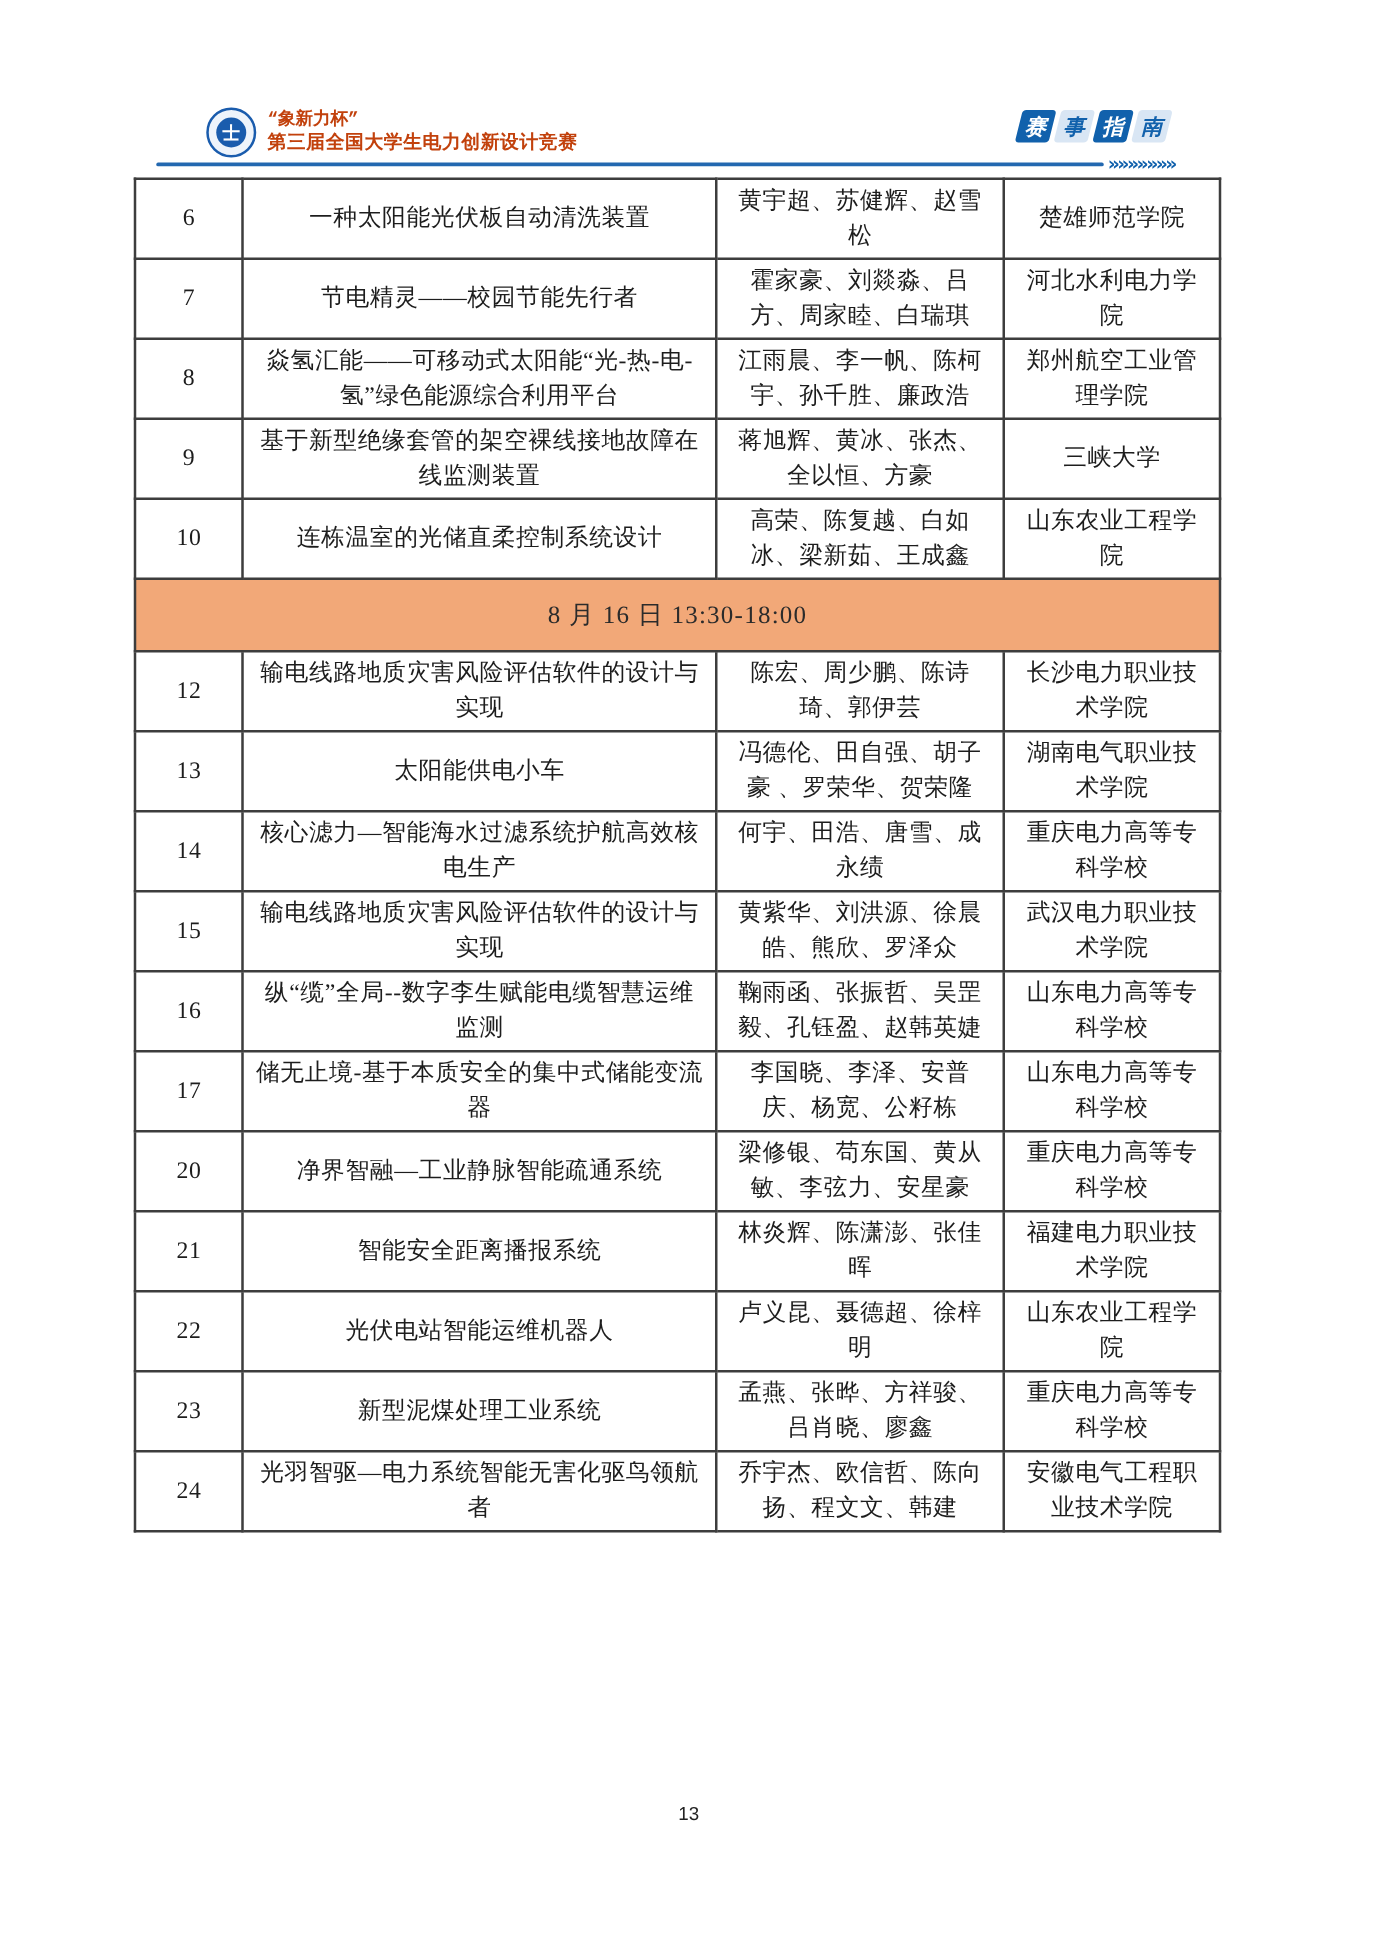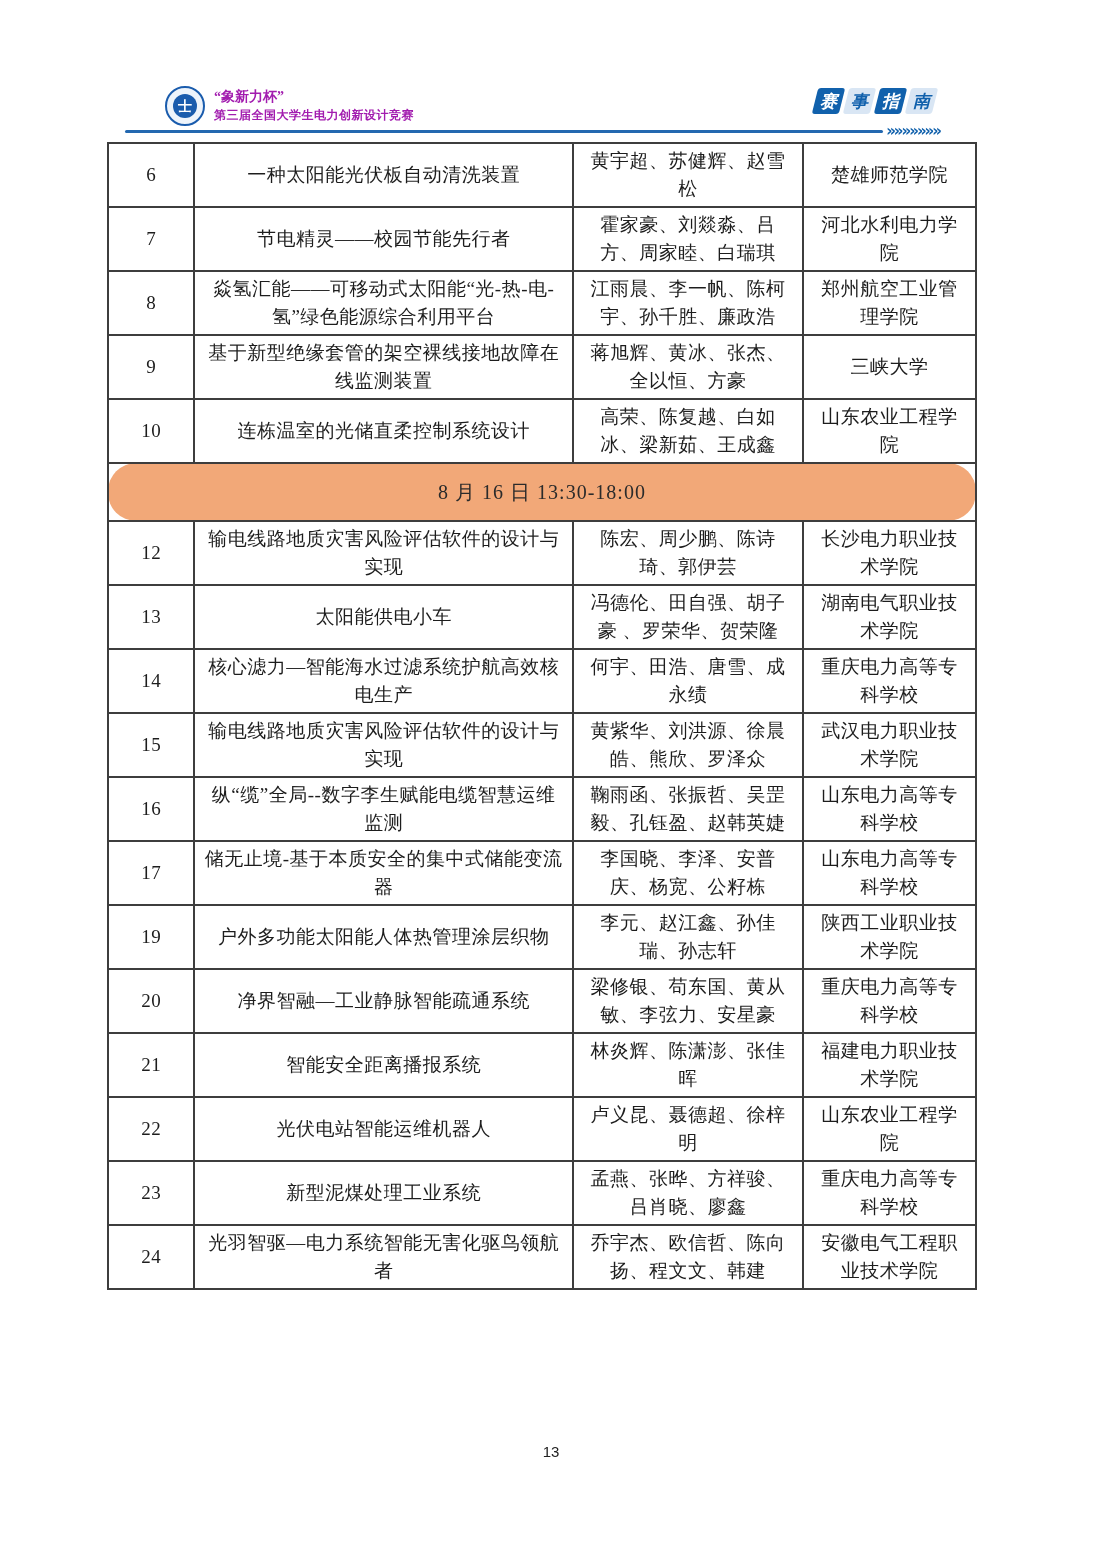--- a/index.html
+++ b/index.html
@@ -10,23 +10,23 @@
   }
 
   
   .hdr-left { position:absolute; left:165px; top:86px; display:flex; gap:9px; align-items:center; }
   .logo { width:40px; height:40px; border-radius:50%; border:2px solid #1A5CAD;
           box-sizing:border-box; display:flex; align-items:center; justify-content:center;
           background:#eef4fb; }
   .logo-inner { width:24px; height:24px; border-radius:50%; background:#1A5CAD; color:#fff;
           font-size:14px; line-height:24px; text-align:center;
           font-family:"Liberation Sans",sans-serif; font-weight:bold; }
-  .hdr-titles { color:#a21caf; font-family:Liberation Serif, serif; font-weight:bold; }
+  .hdr-titles { color:#c2410c; font-family:Liberation Mono, monospace; font-weight:bold; }
   .t1 { font-size:14px; line-height:17px; }
-  .t2 { font-size:12px; line-height:20px; letter-spacing:0.5px; }
+  .t2 { font-size:15px; line-height:20px; letter-spacing:0.5px; }
 
   .badges { position:absolute; right:167px; top:88px; display:flex; gap:4px; }
   .badge { width:27px; height:26px; transform:skewX(-14deg); border-radius:3px;
            display:flex; align-items:center; justify-content:center;
            font-family:"Liberation Sans",sans-serif; font-weight:bold; font-size:17px; font-style:italic; }
   .badge > span { transform:skewX(14deg); }
   .badge.solid { background:#1161AC; color:#ffffff; }
   .badge.light { background:#D9E6F4; color:#1161AC; }
 
   .hdr-rule { position:absolute; left:125px; width:815px; top:122px; display:flex; align-items:center; }
@@ -122,21 +122,21 @@
           <td class="col-members">蒋旭辉、黄冰、张杰、全以恒、方豪</td>
           <td class="col-school">三峡大学</td>
         </tr>
         <tr>
           <td class="col-no">10</td>
           <td class="col-title">连栋温室的光储直柔控制系统设计</td>
           <td class="col-members">高荣、陈复越、白如冰、梁新茹、王成鑫</td>
           <td class="col-school">山东农业工程学院</td>
         </tr>
         <tr class="banner-row">
-          <td colspan="4" style="background: rgb(242, 168, 120); border-radius: 28px;">8 月 16 日 13:30-18:00</td>
+          <td colspan="4" style="background: rgb(242, 168, 120);">8 月 16 日 13:30-18:00</td>
         </tr>
         <tr>
           <td class="col-no">12</td>
           <td class="col-title">输电线路地质灾害风险评估软件的设计与实现</td>
           <td class="col-members">陈宏、周少鹏、陈诗琦、郭伊芸</td>
           <td class="col-school">长沙电力职业技术学院</td>
         </tr>
         <tr>
           <td class="col-no">13</td>
           <td class="col-title">太阳能供电小车</td>
@@ -161,26 +161,20 @@
           <td class="col-members">鞠雨函、张振哲、吴罡毅、孔钰盈、赵韩英婕</td>
           <td class="col-school">山东电力高等专科学校</td>
         </tr>
         <tr>
           <td class="col-no">17</td>
           <td class="col-title">储无止境-基于本质安全的集中式储能变流器</td>
           <td class="col-members">李国晓、李泽、安普庆、杨宽、公籽栋</td>
           <td class="col-school">山东电力高等专科学校</td>
         </tr>
         <tr>
-          <td class="col-no">19</td>
-          <td class="col-title">户外多功能太阳能人体热管理涂层织物</td>
-          <td class="col-members">李元、赵江鑫、孙佳瑞、孙志轩</td>
-          <td class="col-school">陕西工业职业技术学院</td>
-        </tr>
-        <tr>
           <td class="col-no">20</td>
           <td class="col-title">净界智融—工业静脉智能疏通系统</td>
           <td class="col-members">梁修银、苟东国、黄从敏、李弦力、安星豪</td>
           <td class="col-school">重庆电力高等专科学校</td>
         </tr>
         <tr>
           <td class="col-no">21</td>
           <td class="col-title">智能安全距离播报系统</td>
           <td class="col-members">林炎辉、陈潇澎、张佳晖</td>
           <td class="col-school">福建电力职业技术学院</td>

